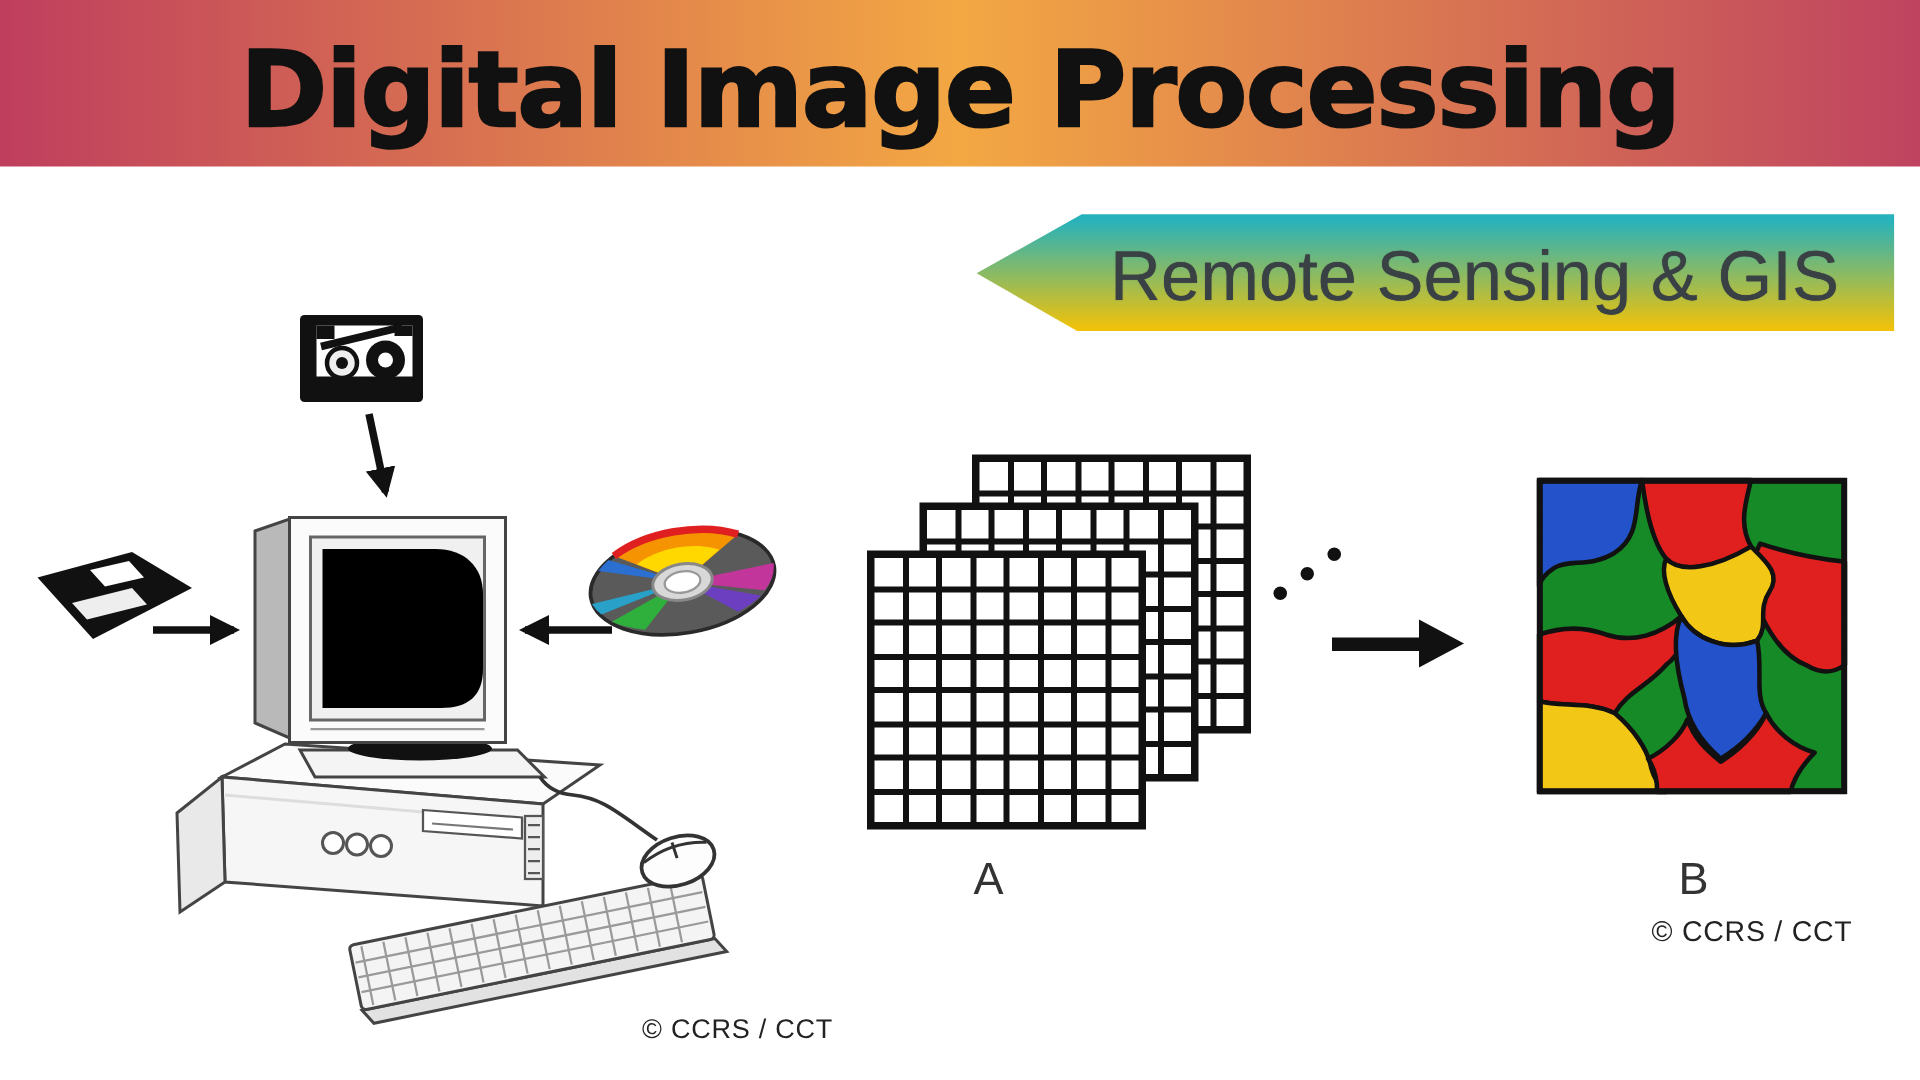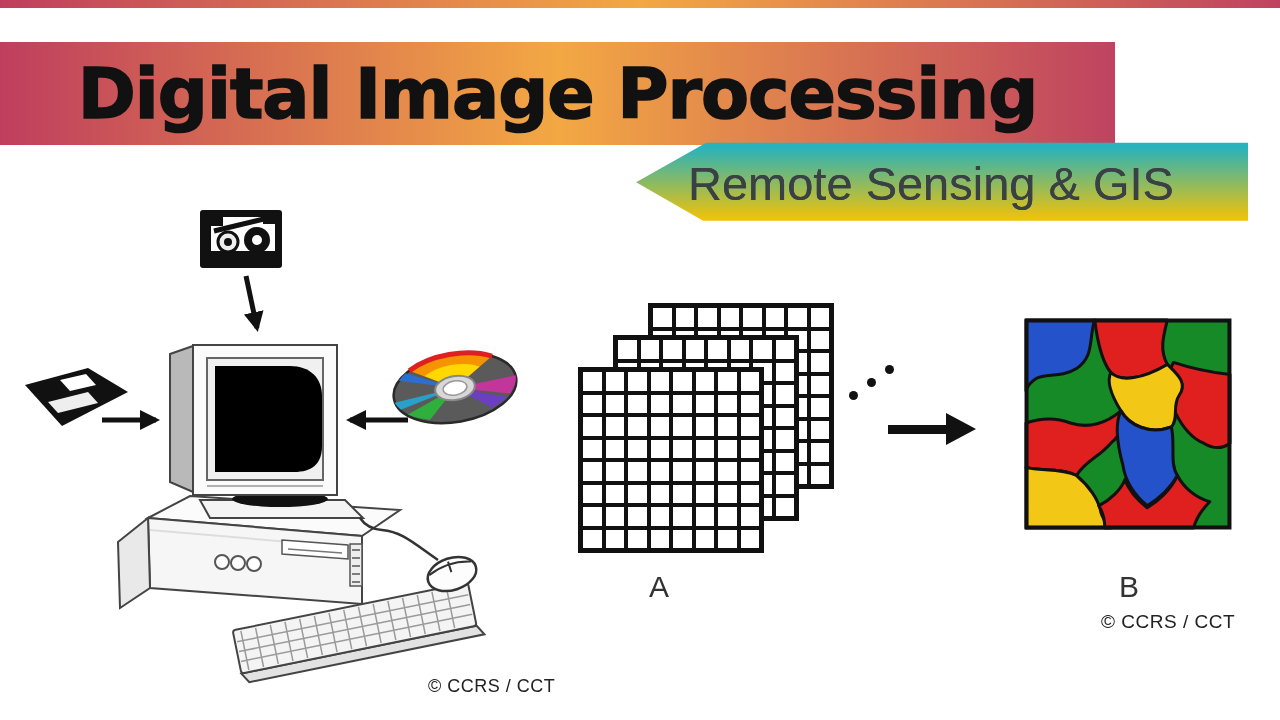--- a/index.html
+++ b/index.html
@@ -7,32 +7,32 @@
     width:1280px;height:720px;position:relative;background:#fff;overflow:hidden;
     font-family:"Liberation Sans",sans-serif;
   }
   .abs{position:absolute}
 
   
   #top-strip{left:0;top:0;width:1280px;height:8px;
     background:linear-gradient(90deg,var(--headerL,#bf3e5e) 0%,var(--headerM,#f3a843) 50%,var(--headerR,#bf4360) 100%);}
 
   
-  #header{left:0;top:42px;width:1115px;height:103px;
+  #header{left:0;top:8px;width:1280px;height:103px;
     background:linear-gradient(90deg,var(--headerL,#bf3e5e) 0%,var(--headerM,#f3a843) 50%,var(--headerR,#bf4360) 100%);
     display:flex;align-items:center;justify-content:center;}
   #header .title{
     font-family:"DejaVu Sans",sans-serif;font-weight:bold;font-size:70px;letter-spacing:-1px;
     color:var(--ink,#111);-webkit-text-stroke:1.5px var(--ink,#111);white-space:nowrap;}
 
   
-  #ribbon{left:633px;top:142px;width:615px;height:82px;box-sizing:border-box;
+  #ribbon{left:648px;top:142px;width:615px;height:82px;box-sizing:border-box;
     background:linear-gradient(180deg,var(--ribbonTop,#28b2bb) 6%,var(--ribbonBottom,#f0c20a) 94%);
     clip-path:polygon(0.5% 49%,11.9% 1%,100% 1%,100% 96%,11.4% 96%);
-    display:flex;align-items:center;padding-left:55px;}
+    display:flex;align-items:center;justify-content:center;padding-left:55px;}
   #ribbon .label{font-size:47px;color:var(--ribbonText,#3a4145);
     text-shadow:0 0 0.6px var(--ribbonText,#3a4145);white-space:nowrap;}
 
   
   .caption{font-weight:normal;color:var(--caption,#222);letter-spacing:.5px;white-space:nowrap}
   #cap-left{left:428px;top:676px;font-size:18px}
   #cap-right{left:1088px;top:611px;font-size:19px;width:160px;text-align:center}
   .io-label{font-size:30px;color:#333}
   #label-a{left:642px;top:570px;width:34px;text-align:center}
   #label-b{left:1112px;top:570px;width:34px;text-align:center}

